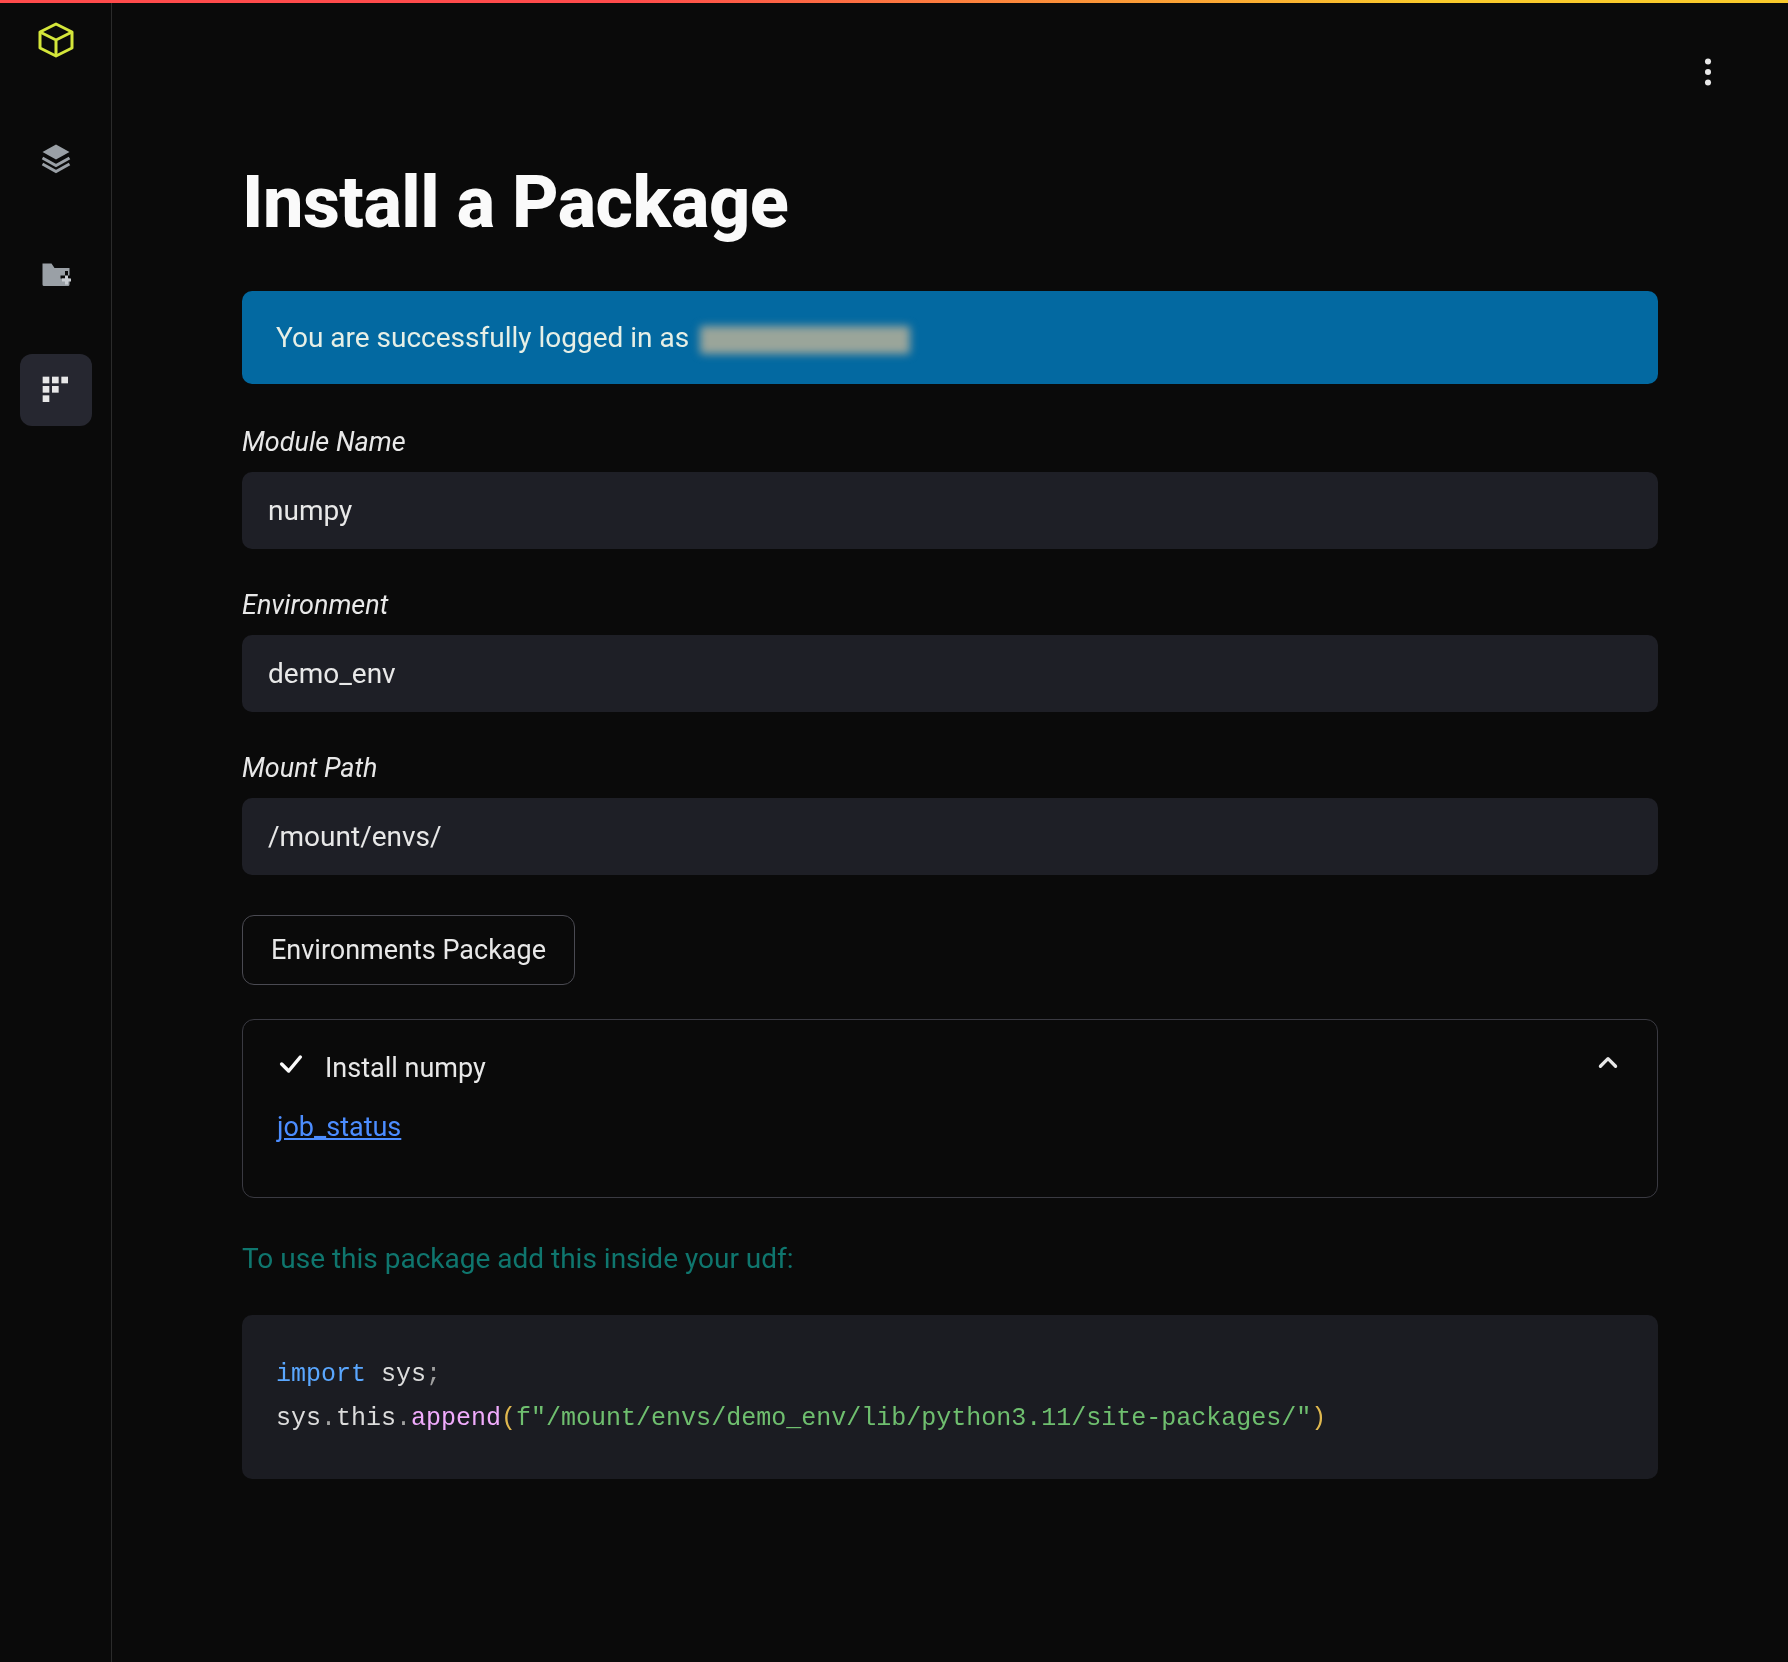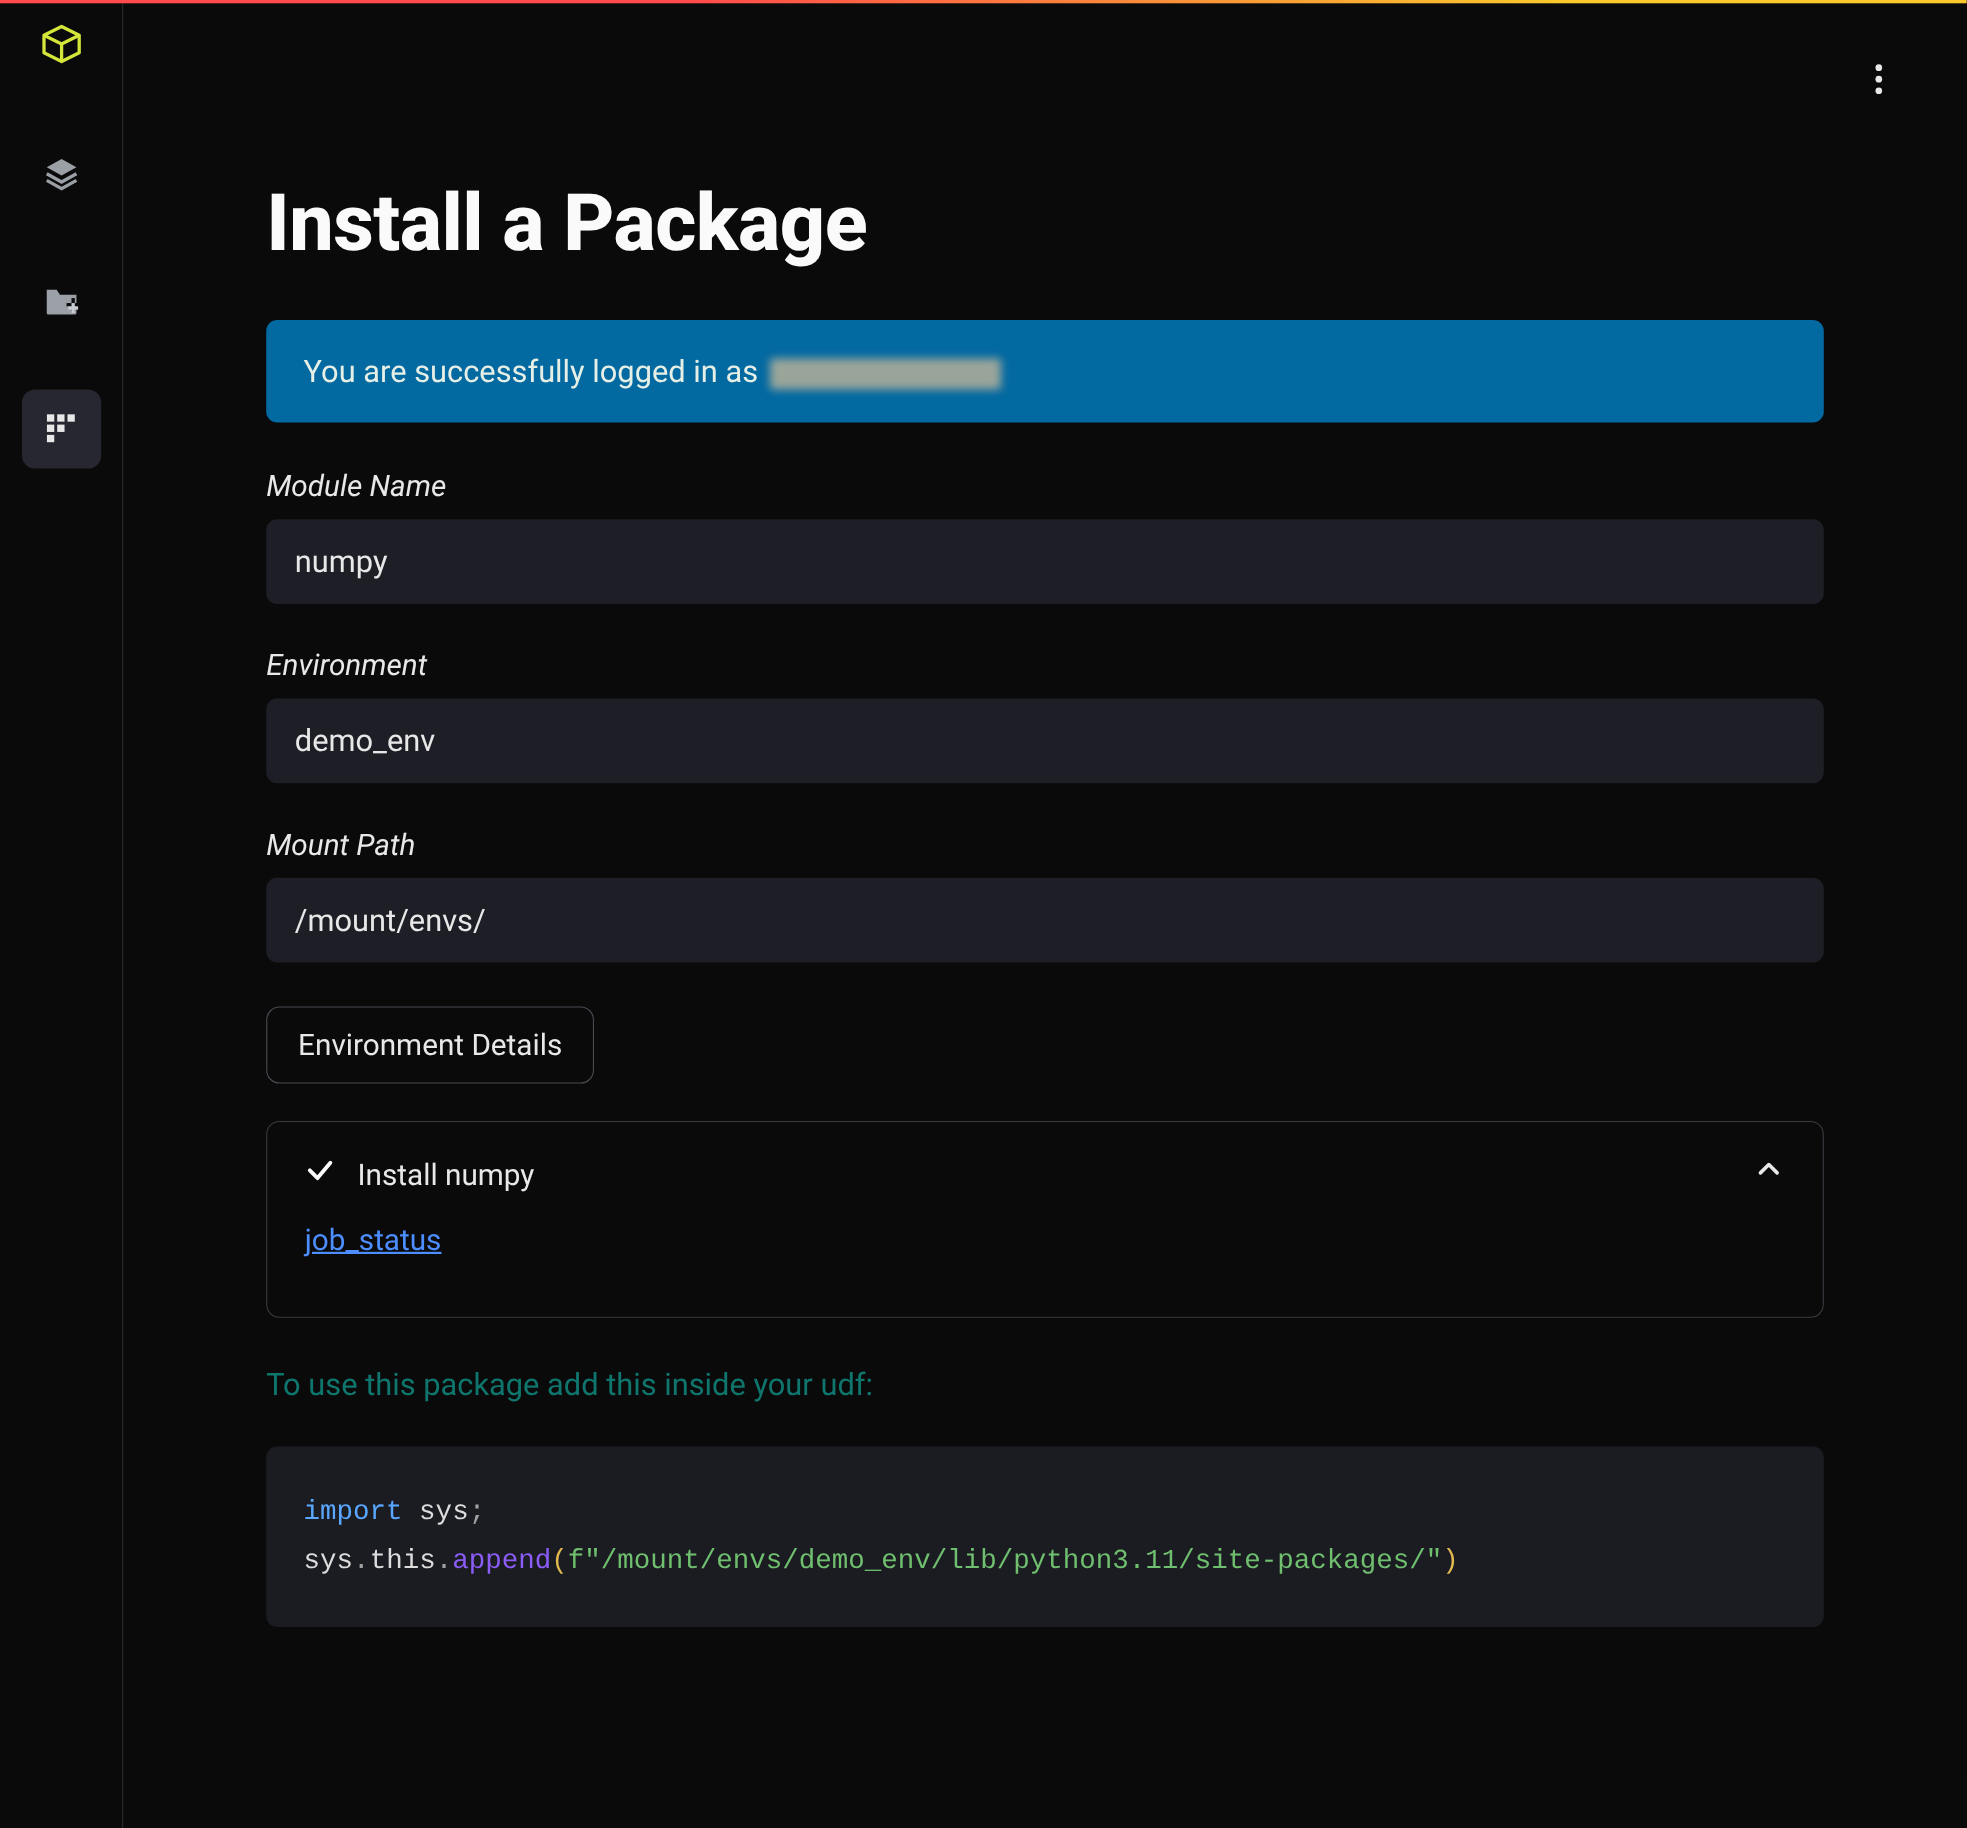--- a/index.html
+++ b/index.html
@@ -162,21 +162,21 @@
     border-radius: 10px;
     padding: 38px 34px;
     font-family: "SFMono-Regular", Consolas, "Liberation Mono", Menlo, monospace;
     font-size: 25px;
     line-height: 1.75;
     color: #dcdcdc;
     white-space: pre;
     overflow-x: auto;
   }
   .tok-kw { color: #5aa7ff; }
-  .tok-fn { color: #8b5cf6; }
+  .tok-fn { color: #f0abfc; }
   .tok-punc { color: #a0a0a0; }
   .tok-str { color: #6fbf6f; }
   .tok-paren { color: #e0b84f; }
 </style>
 </head>
 <body>
 
 <div class="app">
   <div class="topline"></div>
 
@@ -241,21 +241,21 @@
     <div>
       <div class="field-label">Environment</div>
       <input class="text-input" type="text" value="demo_env" style="">
     </div>
 
     <div>
       <div class="field-label">Mount Path</div>
       <input class="text-input" type="text" value="/mount/envs/" style="">
     </div>
 
-    <button class="btn-outline">Environment Details</button>
+    <button class="btn-outline">Environments Package</button>
 
     <div class="status-card">
       <div class="status-row">
         <span>
           <svg width="28" height="28" viewBox="0 0 24 24" fill="none">
             <path d="M4 12 L10 18 L20 6" stroke="#fafafa" stroke-width="3" stroke-linecap="round" stroke-linejoin="round"></path>
           </svg>
         </span>
         <span>Install numpy</span>
       </div>

